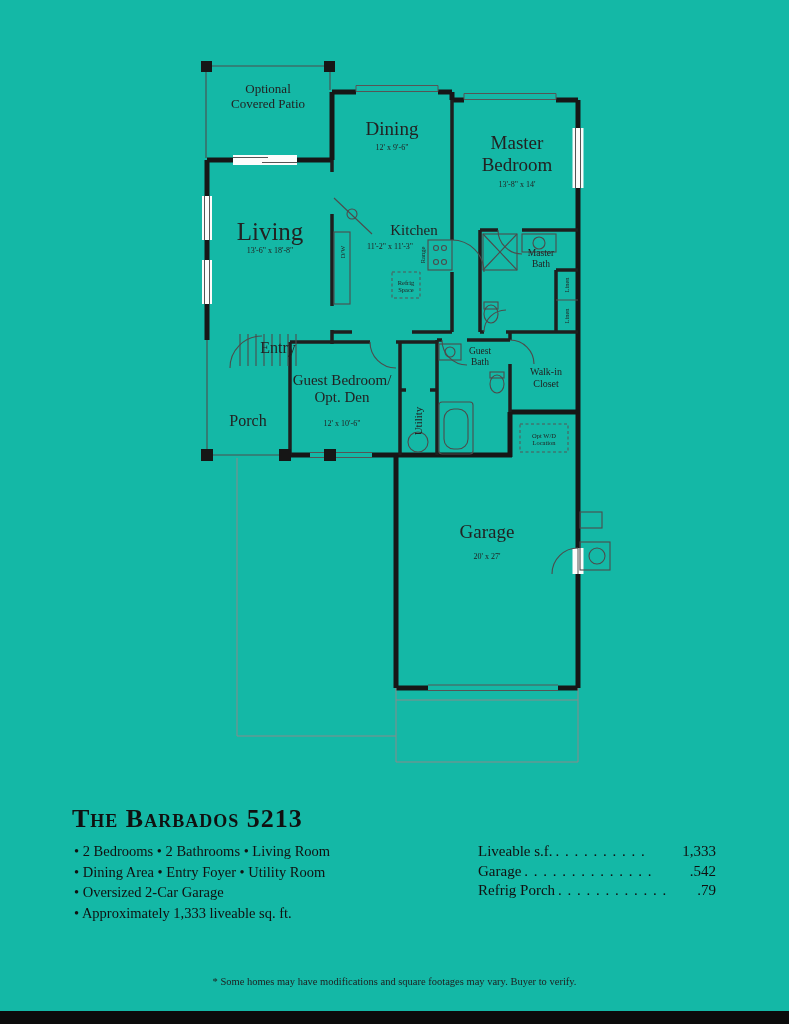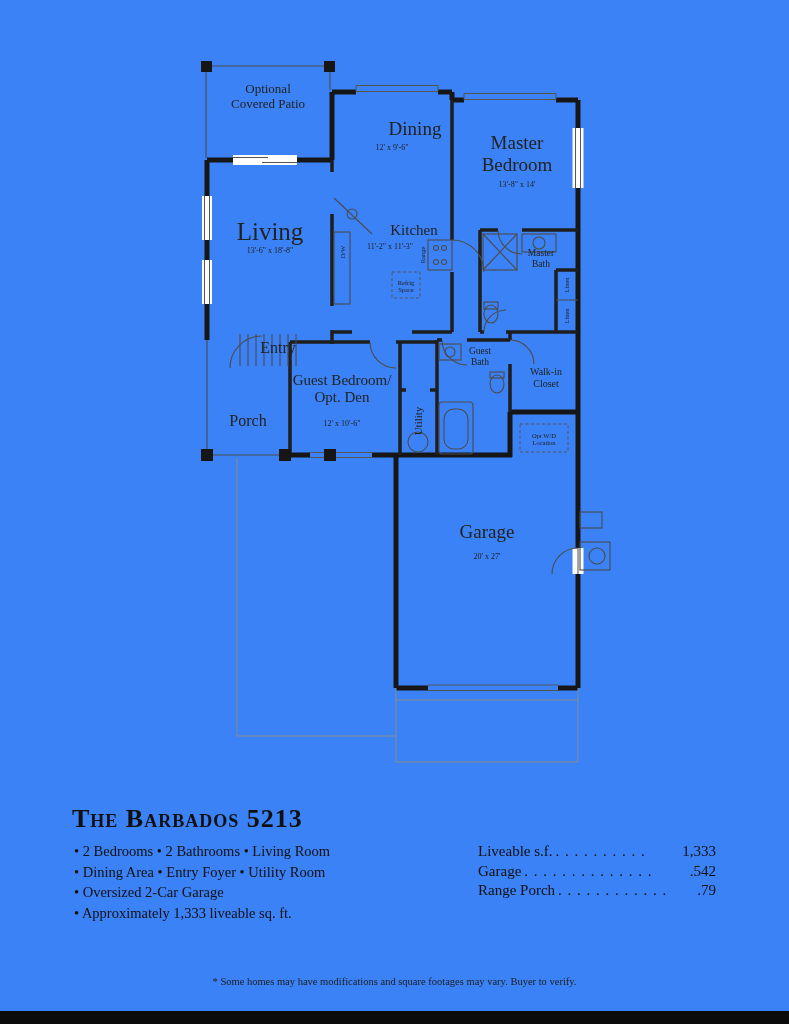--- a/index.html
+++ b/index.html
@@ -1,17 +1,17 @@
 <!DOCTYPE html>
 <html><head>
 <meta charset="utf-8">
 <style>
   *{margin:0;padding:0;box-sizing:border-box}
   html,body{background:#ffffff}
-  .page{position:relative;width:789px;height:1024px;background:#3b82f6;overflow:hidden;
+  .page{position:relative;width:789px;height:1024px;background:#14b8a6;overflow:hidden;
         font-family:"Liberation Serif",serif;color:#1c1c1c}
   .plan{position:absolute;top:0;left:0;width:789px;height:780px}
   .plan svg{position:absolute;top:0;left:0}
   .rlabel{position:absolute;transform:translate(-50%,-50%);text-align:center;color:#222;
           line-height:1.15;white-space:nowrap}
   .wrap{white-space:normal}
   .rot{transform:translate(-50%,-50%) rotate(-90deg)}
   .info-title{position:absolute;left:72px;top:804px;font-size:26px;font-variant:small-caps;
               letter-spacing:1px;color:#101010;font-weight:700}
   .features{position:absolute;left:74px;top:841px;list-style:none;font-size:14.5px;
@@ -136,21 +136,21 @@
         <path class="t" d="M578,548 A26 26 0 0 0 552,574"></path>
       </g>
 
       <g>
         <path class="drv" d="M237,458 V736 M396,688 V736 M237,736 H396
           M396,736 V762 M578,688 V762 M396,762 H578 M396,700 H578"></path>
       </g>
     </svg>
 
     <div class="rlabel wrap" style="left:268px;top:97px;width:92px;font-size:13px">Optional Covered Patio</div>
-    <div class="rlabel" style="left:415px;top:129px;font-size:19px">Dining</div>
+    <div class="rlabel" style="left:392px;top:129px;font-size:19px">Dining</div>
     <div class="rlabel" style="left:392px;top:148px;font-size:8px">12' x 9'-6"</div>
     <div class="rlabel wrap" style="left:517px;top:154px;width:120px;font-size:19px">Master Bedroom</div>
     <div class="rlabel" style="left:517px;top:185px;font-size:8px">13'-8" x 14'</div>
     <div class="rlabel" style="left:270px;top:232px;font-size:25px">Living</div>
     <div class="rlabel" style="left:270px;top:251px;font-size:8px">13'-6" x 18'-8"</div>
     <div class="rlabel" style="left:414px;top:231px;font-size:15px">Kitchen</div>
     <div class="rlabel" style="left:390px;top:247px;font-size:8px">11'-2" x 11'-3"</div>
     <div class="rlabel wrap" style="left:541px;top:259px;width:46px;font-size:9.5px">Master Bath</div>
     <div class="rlabel" style="left:278px;top:348px;font-size:16px">Entry</div>
     <div class="rlabel wrap" style="left:480px;top:357px;width:36px;font-size:9.5px">Guest Bath</div>
@@ -183,21 +183,21 @@
       <span class="lbl u">Liveable s.f.</span>
       <span class="dots">. . . . . . . . . .</span>
       <span class="val">1,333</span>
     </div>
     <div class="srow">
       <span class="lbl">Garage</span>
       <span class="dots">. . . . . . . . . . . . . .</span>
       <span class="val">.542</span>
     </div>
     <div class="srow">
-      <span class="lbl">Range Porch</span>
+      <span class="lbl">Refrig Porch</span>
       <span class="dots">. . . . . . . . . . . .</span>
       <span class="val">.79</span>
     </div>
   </div>
 
   <div class="footer">* Some homes may have modifications and square footages may vary. Buyer to verify.</div>
 
   <div class="bottombar"></div>
 </div>
 

